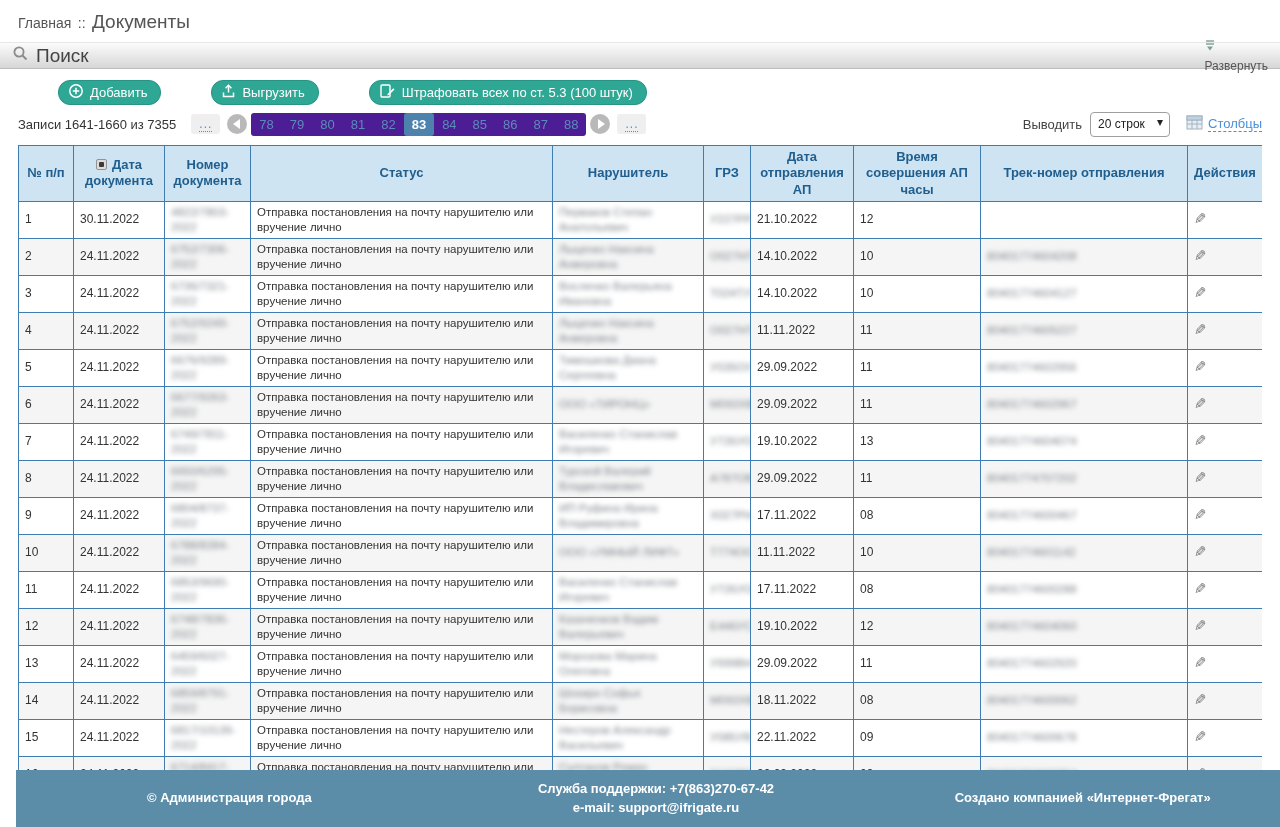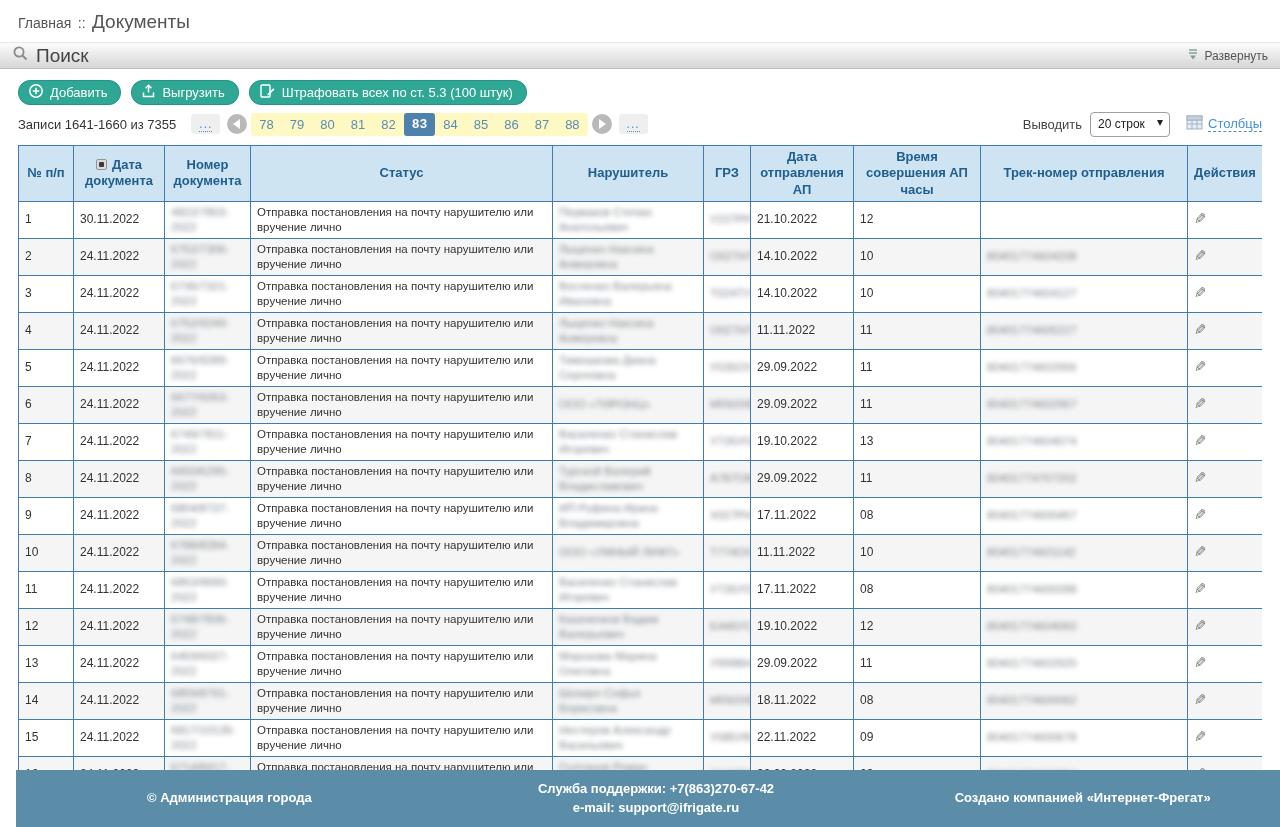--- a/index.html
+++ b/index.html
@@ -22,49 +22,49 @@
   .searchbar {
     height: 27px;
     background: linear-gradient(#fcfcfc, #d6d6d6);
     border-top: 1px solid #e6e6e6;
     border-bottom: 1px solid #bcbcbc;
     display: flex; align-items: center; justify-content: space-between;
     padding: 0 12px; cursor: pointer;
   }
   .searchbar-left { display: flex; align-items: center; gap: 7px; }
   .search-label { font-size: 19px; color: #444; }
-  .expand { display: flex; align-items: flex-end; gap: 5px; color: #555; font-size: 12px; }
+  .expand { display: flex; align-items: flex-start; gap: 5px; color: #555; font-size: 12px; flex-direction: column; }
 
   
   .toolbar { margin: 11px 18px 6px; display: flex; gap: 10px; }
   .btn {
     background: #2fa795; color: #fff; border: 1px solid #279384;
     border-radius: 12px; height: 25px; display: inline-flex; align-items: center;
-    gap: 6px; padding: 0 13px 0 9px; font-size: 13px; cursor: pointer; white-space: nowrap;
+    gap: 6px; padding: 0 13px 0 9px; font-size: 13px; cursor: pointer; white-space: nowrap; margin-left: 40px;
   }
   .btn svg { flex: 0 0 auto; }
 
   
   .pagerow { margin: 4px 18px 8px; display: flex; align-items: center; height: 26px; }
   .records { font-size: 13px; color: #333; margin-right: 12px; }
   .chip {
     background: #efefef; border-radius: 3px; padding: 3px 8px;
     font-size: 12px; color: #4a90d9; cursor: pointer; margin: 0 3px;
   }
   .chip span { border-bottom: 1px dotted #4a90d9; letter-spacing: 1px; }
   .circle-btn {
     width: 20px; height: 20px; border-radius: 50%; background: #b9b9b9;
     display: inline-flex; align-items: center; justify-content: center;
     margin: 0 4px; cursor: pointer; flex: 0 0 auto;
   }
   .tri-r { width:0; height:0; border-left:7px solid #fff; border-top:5px solid transparent; border-bottom:5px solid transparent; margin-left:2px; }
   .tri-l { width:0; height:0; border-right:7px solid #fff; border-top:5px solid transparent; border-bottom:5px solid transparent; margin-right:2px; }
-  .pages { background: #fef9c3; border-radius: 3px; display: flex; overflow: hidden; }
+  .pages { background: #4c1d95; border-radius: 3px; display: flex; overflow: hidden; }
   .page { padding: 4px 8px; color: #5a8db5; font-size: 13px; cursor: pointer; }
-  .page.active { background: #4d82ad; color: #fff; border-radius: 3px; font-weight: bold; font-family: Liberation Mono, monospace; }
+  .page.active { background: #4d82ad; color: #fff; border-radius: 3px; font-weight: bold; }
 
   .right-controls { margin-left: auto; display: flex; align-items: center; gap: 8px; }
   .display-label { font-size: 13px; color: #444; }
   .select-wrap { position: relative; display: inline-block; }
   .select-wrap select {
     appearance: none; -webkit-appearance: none;
     height: 25px; border: 1px solid #9f9f9f; border-radius: 4px;
     background: #fff; font-size: 12px; font-family: inherit; color: #222;
     padding: 0 24px 0 7px; cursor: pointer;
   }

